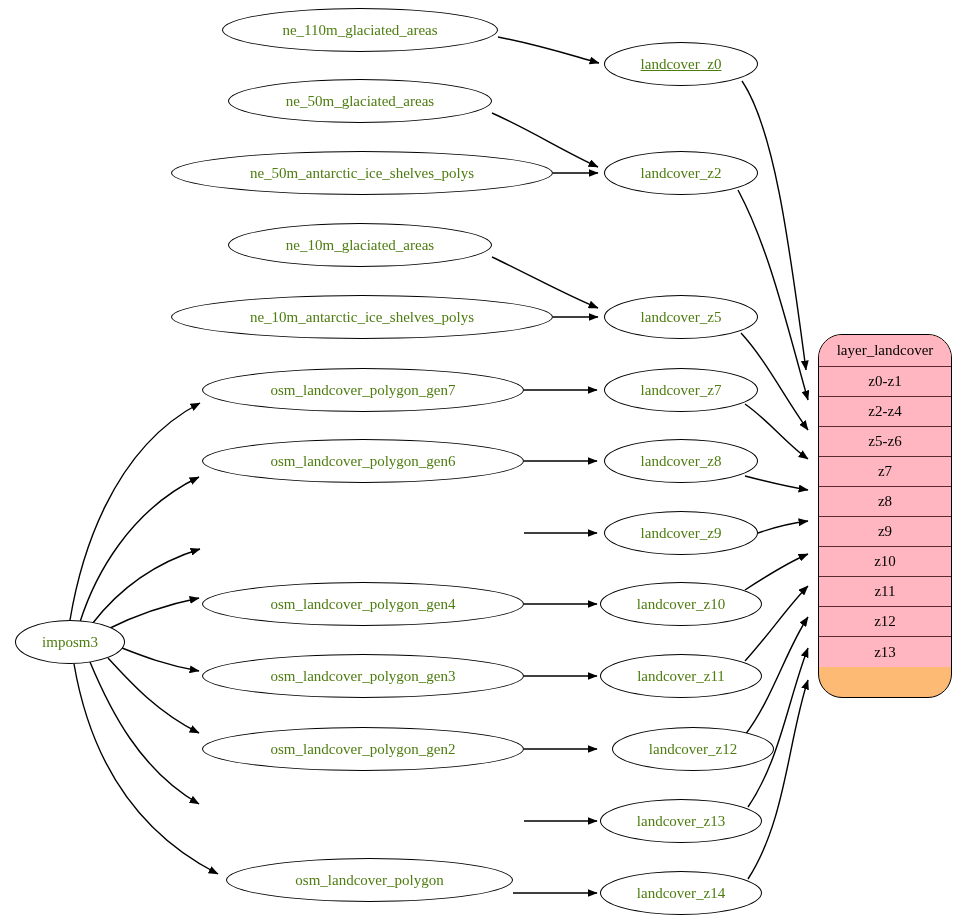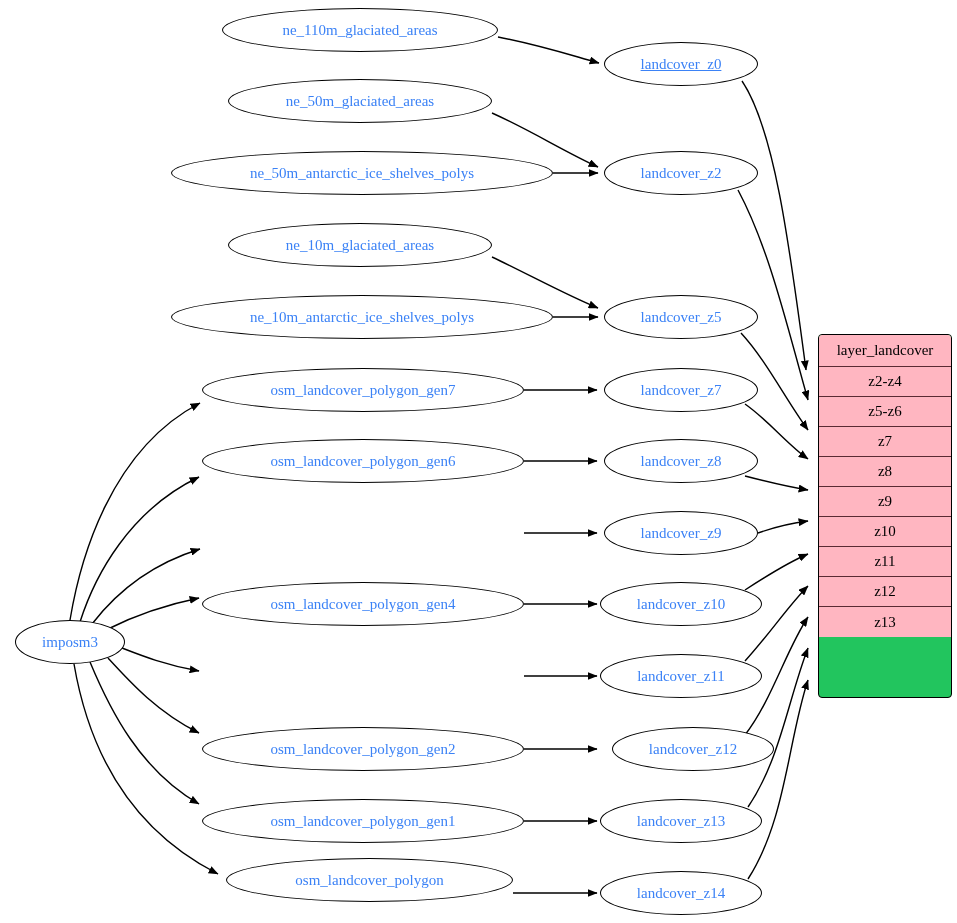--- a/index.html
+++ b/index.html
@@ -21,30 +21,30 @@
   .node-ellipse{
     position:absolute;
     box-sizing:border-box;
     border:1px solid #000000;
     border-radius:50%;
     background:#ffffff;
     display:flex;
     align-items:center;
     justify-content:center;
     font-size:15px;
-    color:#3b82f6;
+    color:#4d7c0f;
     white-space:nowrap;
     line-height:1;
   }
   .record-table{
     position:absolute;
     box-sizing:border-box;
     border:1px solid #000000;
-    border-radius:4px;
-    background:#22c55e;
+    border-radius:24px;
+    background:#fdba74;
     overflow:hidden;
   }
   .record-row{
     box-sizing:border-box;
     height:30px;
     display:flex;
     align-items:center;
     justify-content:center;
     font-size:15px;
     color:#000000;
@@ -136,28 +136,28 @@
 
   <div class="node-ellipse" style="left:202px;top:439px;width:322px;height:44px;">
     <span>osm_landcover_polygon_gen6</span>
   </div>
 
 
   <div class="node-ellipse" style="left:202px;top:582px;width:322px;height:44px;">
     <span>osm_landcover_polygon_gen4</span>
   </div>
 
+  <div class="node-ellipse" style="left:202px;top:654px;width:322px;height:44px;">
+    <span>osm_landcover_polygon_gen3</span>
+  </div>
 
   <div class="node-ellipse" style="left:202px;top:727px;width:322px;height:44px;">
     <span>osm_landcover_polygon_gen2</span>
   </div>
 
-  <div class="node-ellipse" style="left:202px;top:799px;width:322px;height:44px;">
-    <span>osm_landcover_polygon_gen1</span>
-  </div>
 
   <div class="node-ellipse" style="left:226px;top:858px;width:287px;height:44px;align-items:center;">
     <span>osm_landcover_polygon</span>
   </div>
 
   <div class="node-ellipse" style="left:604px;top:42px;width:154px;height:44px;text-decoration:underline;">
     <span>landcover_z0</span>
   </div>
 
   <div class="node-ellipse" style="left:604px;top:151px;width:154px;height:44px;">
@@ -198,20 +198,23 @@
 
   <div class="node-ellipse" style="left:600px;top:871px;width:162px;height:44px;">
     <span>landcover_z14</span>
   </div>
 
   <div class="record-table" style="left:818px;top:334px;width:134px;height:364px;">
     <div class="record-row header">
       <span>layer_landcover</span>
     </div>
     <div class="record-row">
+      <span>z0-z1</span>
+    </div>
+    <div class="record-row">
       <span>z2-z4</span>
     </div>
     <div class="record-row">
       <span>z5-z6</span>
     </div>
     <div class="record-row">
       <span>z7</span>
     </div>
     <div class="record-row">
       <span>z8</span>

